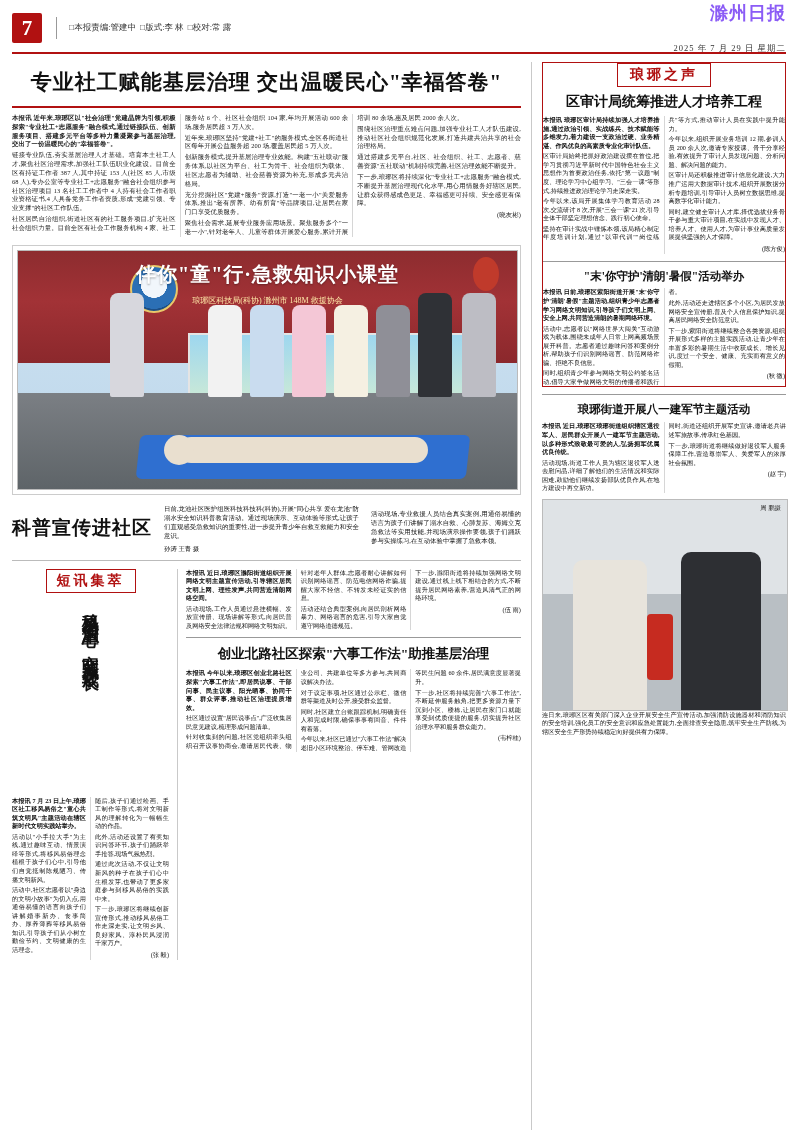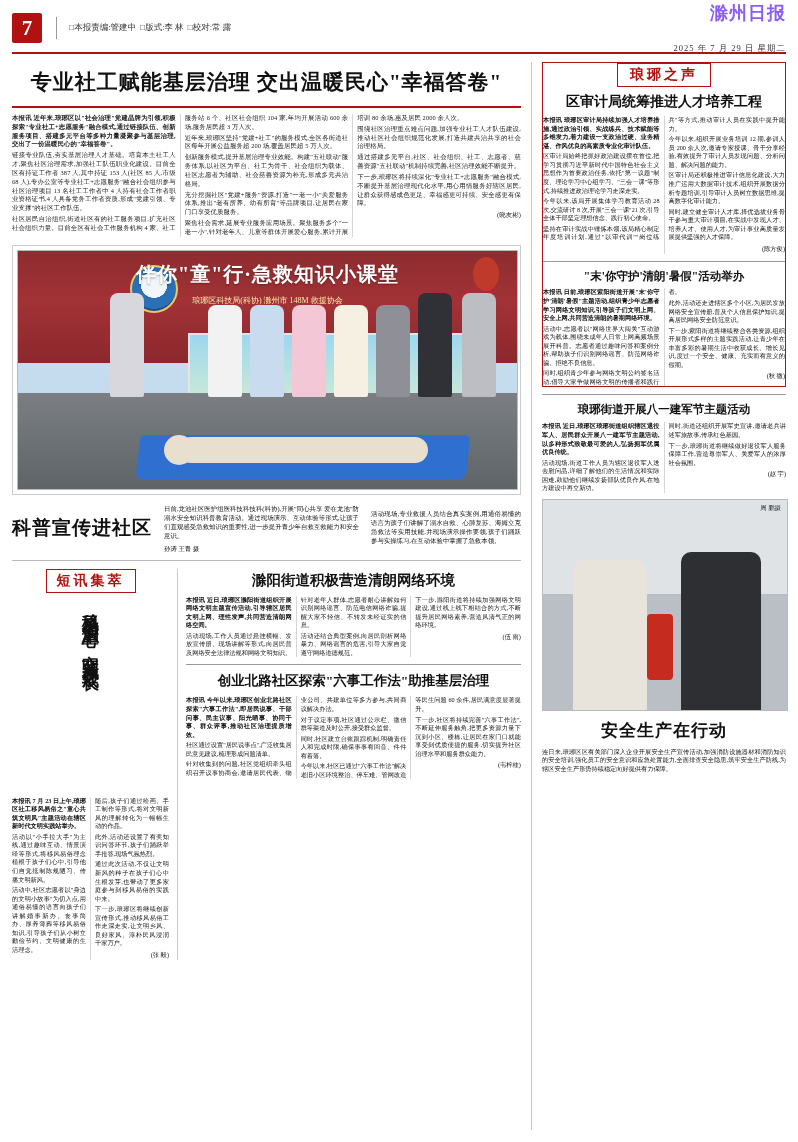--- a/index.html
+++ b/index.html
@@ -290,21 +290,20 @@
             <p>活动中,社区志愿者以"身边的文明小故事"为切入点,用通俗易懂的语言向孩子们讲解婚事新办、丧事简办、厚养薄葬等移风易俗知识,引导孩子们从小树立勤俭节约、文明健康的生活理念。</p>
             <p>随后,孩子们通过绘画、手工制作等形式,将对文明新风的理解转化为一幅幅生动的作品。</p>
             <p>此外,活动还设置了有奖知识问答环节,孩子们踊跃举手抢答,现场气氛热烈。</p>
             <p>通过此次活动,不仅让文明新风的种子在孩子们心中生根发芽,也带动了更多家庭参与到移风易俗的实践中来。</p>
             <p>下一步,琅琊区将继续创新宣传形式,推动移风易俗工作走深走实,让文明乡风、良好家风、淳朴民风浸润千家万户。</p>
             <div class="sig-right">(张  毅)</div>
           </div>
         </div>
 
         <div class="bl-right">
-          <div class="mid-head">滁阳街道积极营造清朗网络环境</div>
           <div class="tiny cols3">
             <p class="lead">本报讯  近日,琅琊区滁阳街道组织开展网络文明主题宣传活动,引导辖区居民文明上网、理性发声,共同营造清朗网络空间。</p>
             <p>活动现场,工作人员通过悬挂横幅、发放宣传册、现场讲解等形式,向居民普及网络安全法律法规和网络文明知识。</p>
             <p>针对老年人群体,志愿者耐心讲解如何识别网络谣言、防范电信网络诈骗,提醒大家不轻信、不转发未经证实的信息。</p>
             <p>活动还结合典型案例,向居民剖析网络暴力、网络谣言的危害,引导大家自觉遵守网络道德规范。</p>
             <p>下一步,滁阳街道将持续加强网络文明建设,通过线上线下相结合的方式,不断提升居民网络素养,营造风清气正的网络环境。</p>
             <div class="sig-right">(伍  雨)</div>
           </div>
 
           <div class="hr-dark"></div>
@@ -367,18 +366,17 @@
       </div>
 
       <div class="right-photo">
         <div class="wall"></div>
         <div class="man1"></div>
         <div class="ext"></div>
         <div class="man2"></div>
         <div class="cap">周  鹏摄</div>
       </div>
 
-      <div class="bottom-title">安全生产在行动</div>
       <div class="tiny">连日来,琅琊区区有关部门深入企业开展安全生产宣传活动,加强消防设施器材和消防知识的安全培训,强化员工的安全意识和应急处置能力,全面排查安全隐患,筑牢安全生产防线,为辖区安全生产形势持续稳定向好提供有力保障。</div>
 
     </div>
   </div>
 </div>
 
 </body></html>

